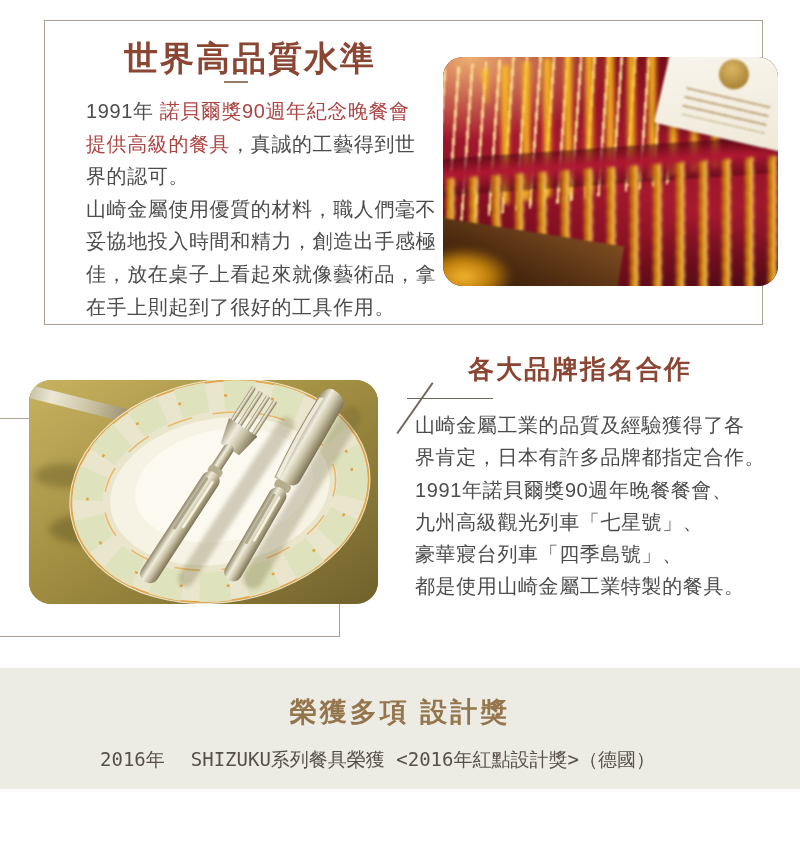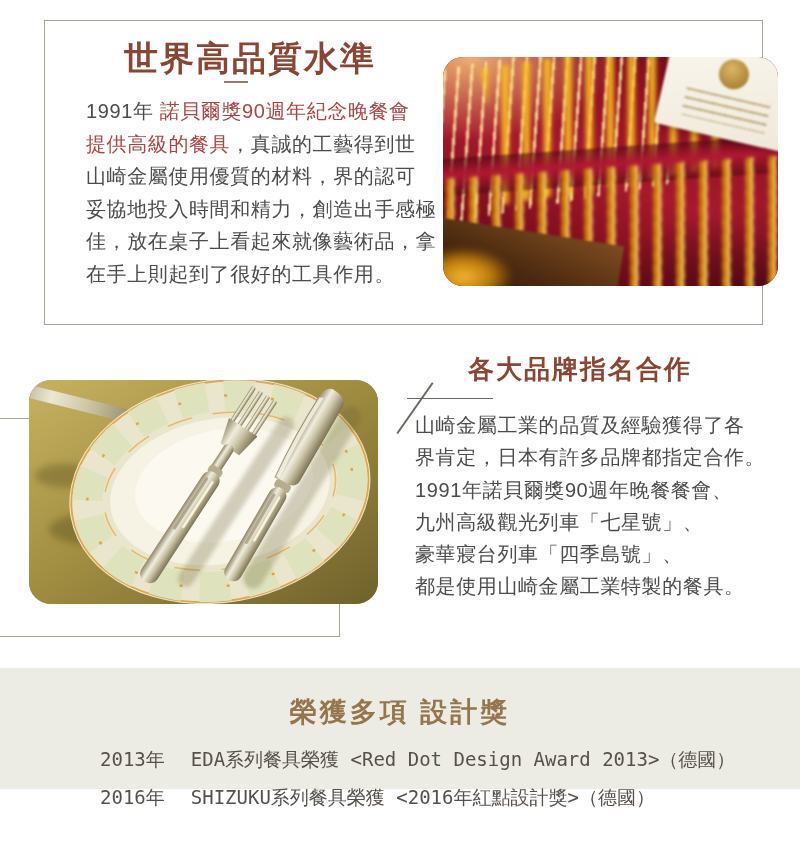--- a/index.html
+++ b/index.html
@@ -98,21 +98,22 @@
 <body>
 
 <div id="canvas">
 
   <div class="quality-box"></div>
   <div class="quality-title">世界高品質水準</div>
   <div class="quality-dash"></div>
   <div class="quality-paragraph" id="quality-paragraph">
       <div><span class="seg-normal">1991年 </span><span class="seg-highlight">諾貝爾獎90週年紀念晚餐會</span></div>
       <div><span class="seg-highlight">提供高級的餐具</span><span class="seg-normal">，真誠的工藝得到世</span></div>
-      <div><span class="seg-normal">山崎金屬使用優質的材料，界的認可</span></div>
+      <div><span class="seg-normal">界的認可。</span></div>
+      <div><span class="seg-normal">山崎金屬使用優質的材料，職人們毫不</span></div>
       <div><span class="seg-normal">妥協地投入時間和精力，創造出手感極</span></div>
       <div><span class="seg-normal">佳，放在桌子上看起來就像藝術品，拿</span></div>
       <div><span class="seg-normal">在手上則起到了很好的工具作用。</span></div>
     </div>
 
   <div class="photo" id="photo-top" title="gold-cutlery-set-in-red-velvet-case-with-certificate-card">
     <div class="art">
       <div class="p1-base"></div>
       <div class="p1-tines"></div>
       <div class="p1-heads"></div>
@@ -206,18 +207,17 @@
       <div>界肯定，日本有許多品牌都指定合作。</div>
       <div>1991年諾貝爾獎90週年晚餐餐會、</div>
       <div>九州高級觀光列車「七星號」、</div>
       <div>豪華寢台列車「四季島號」、</div>
       <div>都是使用山崎金屬工業特製的餐具。</div>
     </div>
 
   <div class="awards-band">
     <div class="awards-title">榮獲多項 設計獎</div>
     <div class="awards-rows" id="awards-rows">
-        <div class="award-row"><span class="award-year">2013年</span><span>EDA系列餐具榮獲 &lt;Red Dot Design Award 2013&gt;（德國）</span></div>
         <div class="award-row"><span class="award-year">2016年</span><span>SHIZUKU系列餐具榮獲 &lt;2016年紅點設計獎&gt;（德國）</span></div>
       </div>
   </div>
 
 </div>
 
 </body></html>

